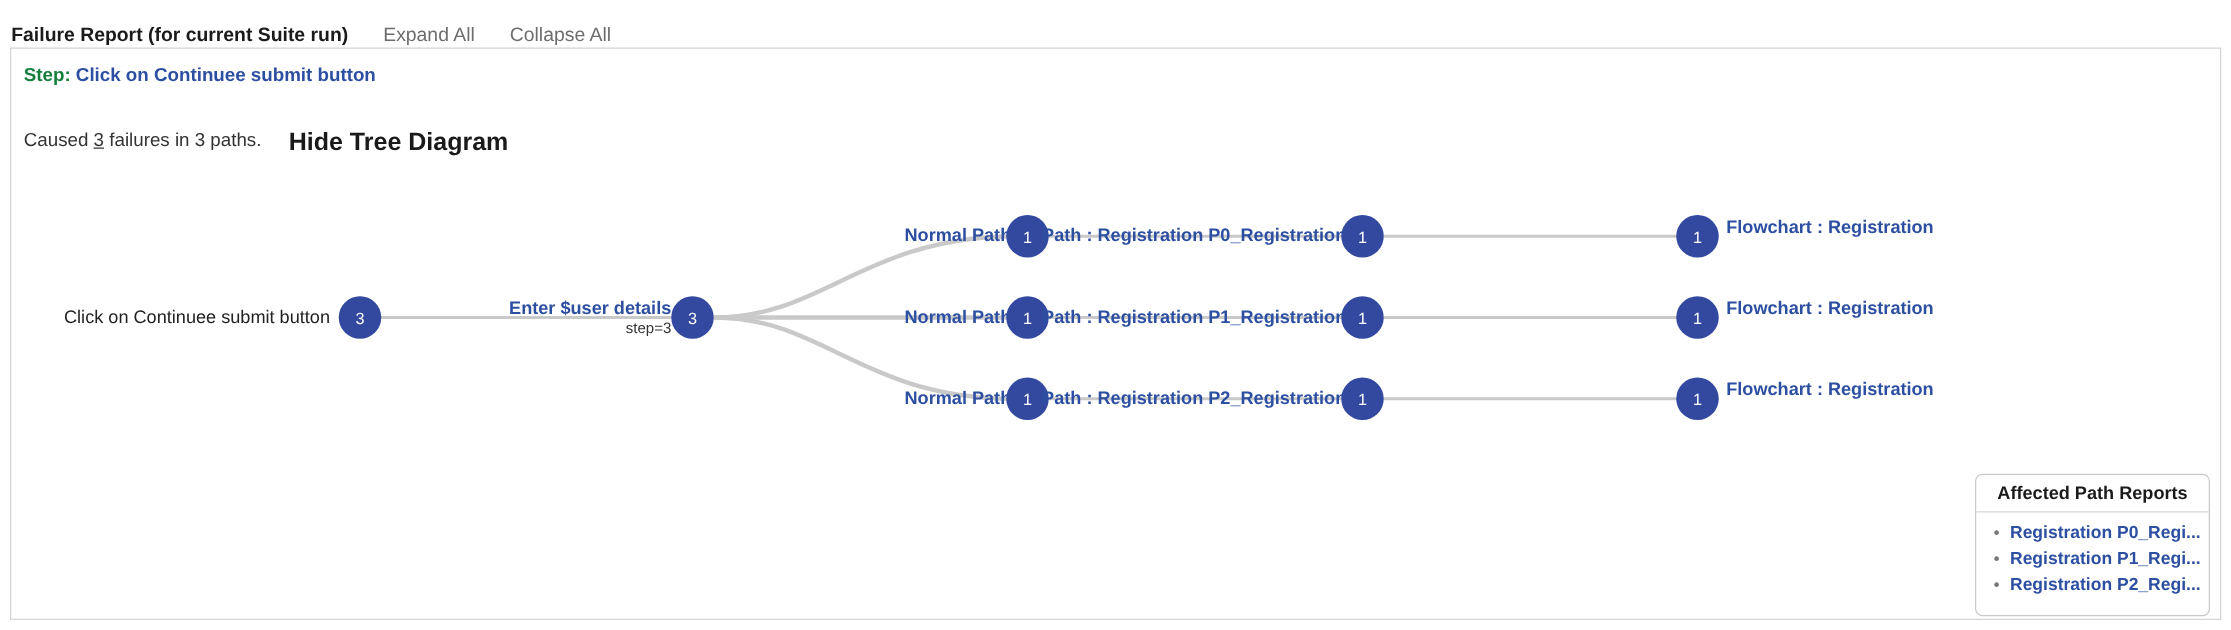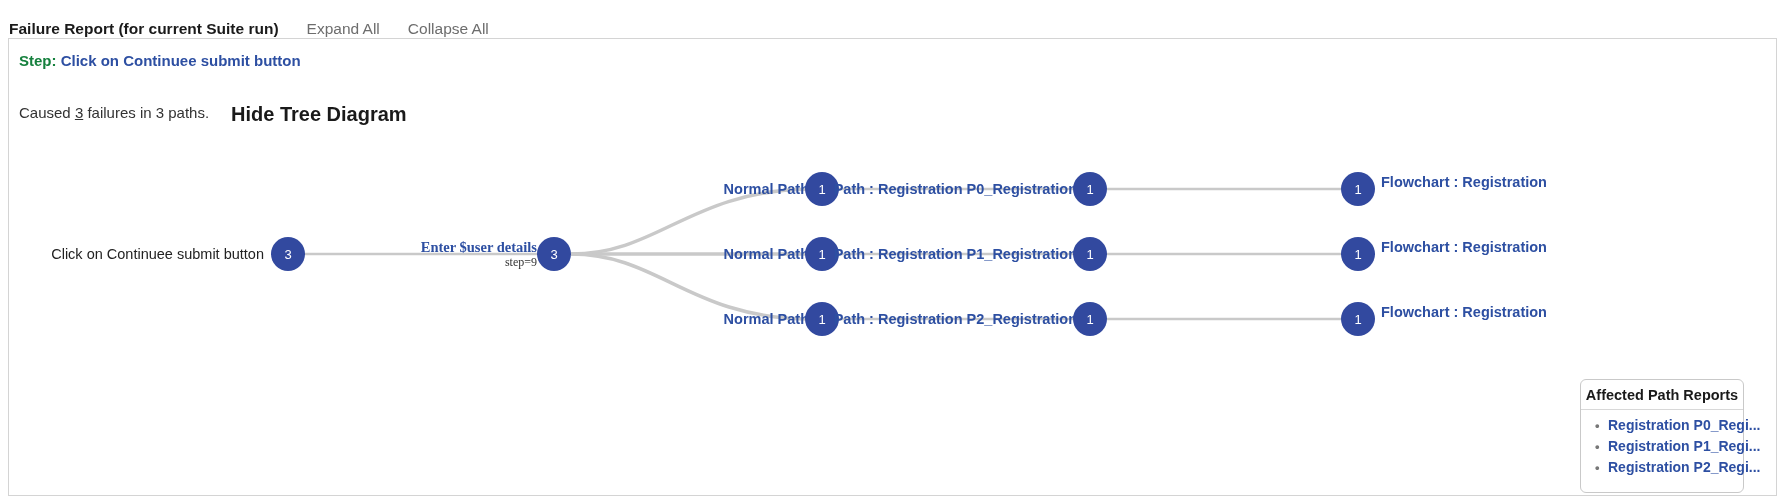--- a/index.html
+++ b/index.html
@@ -149,21 +149,21 @@
     font-weight: normal;
     color: #333333;
     text-align: right;
   }
 
   
   .reports-card {
     position: absolute;
     left: 1580px;
     top: 379px;
-    width: 164px;
+    width: 188px;
     height: 114px;
     border: 1px solid #c9c9c9;
     border-radius: 6px;
     box-sizing: border-box;
     background: #ffffff;
   }
   .reports-title {
     font-size: 14.5px;
     font-weight: bold;
     color: #1a1a1a;
@@ -236,23 +236,23 @@
       <path d="M 830 125 L 1068 125" stroke="#c9c9c9" stroke-width="2.5" fill="none"></path>
       <path d="M 1098 125 L 1336 125" stroke="#c9c9c9" stroke-width="2.5" fill="none"></path>
 
       <path d="M 830 190 L 1068 190" stroke="#c9c9c9" stroke-width="2.5" fill="none"></path>
       <path d="M 1098 190 L 1336 190" stroke="#c9c9c9" stroke-width="2.5" fill="none"></path>
     </svg>
 
     <div class="node-label label-left label-plain" style="right:1512px; top:117px;">Click on Continuee submit button</div>
     <div class="node" style="left:262px; top:108px;">3</div>
 
-    <div class="node-label label-left" style="right:1239px; top:110px;font-family:Liberation Serif, serif;">
+    <div class="node-label label-left" style="right:1239px; top:110px;">
       <span class="label-blue">Enter $user details</span>
-      <span class="sub-label">step=9</span>
+      <span class="sub-label">step=3</span>
     </div>
     <div class="node" style="left:528px; top:108px;">3</div>
 
     <div class="node-label label-left label-blue" style="right:967px; top:52px;">Normal Path</div>
     <div class="node" style="left:796px; top:43px;">1</div>
 
     <div class="node-label label-left label-blue" style="right:699px; top:52px;">Path : Registration P0_Registration</div>
     <div class="node" style="left:1064px; top:43px;">1</div>
 
     <div class="node" style="left:1332px; top:43px;">1</div>

